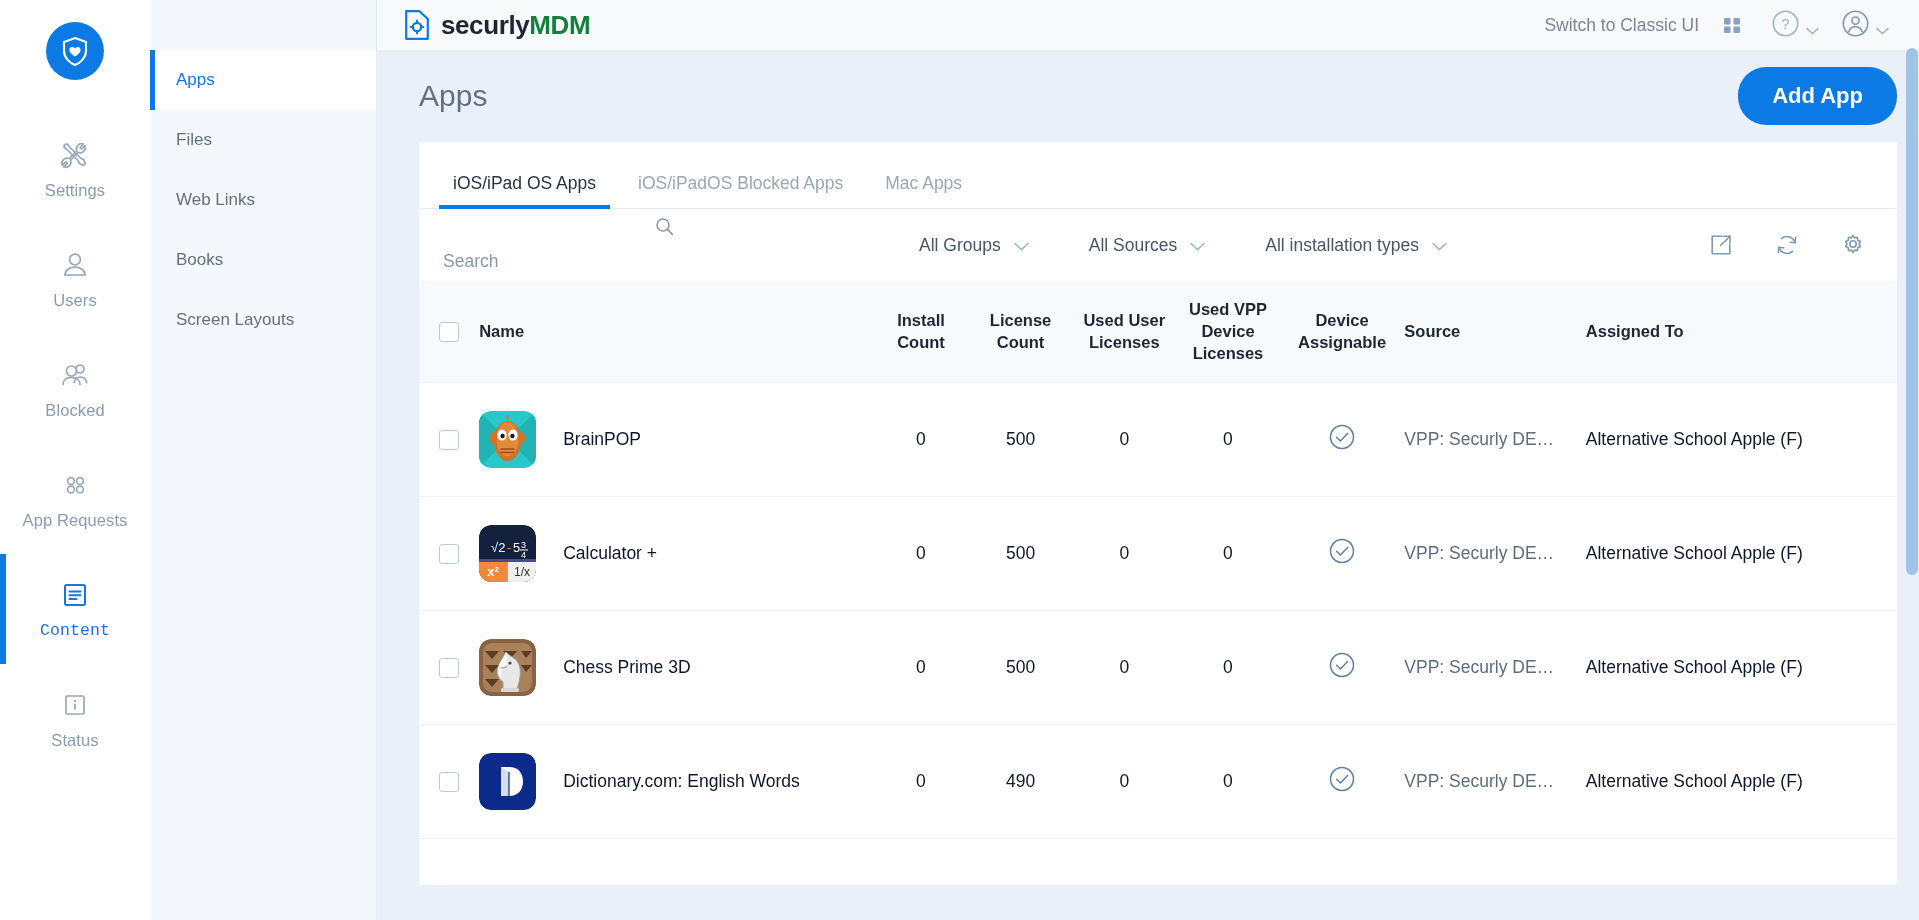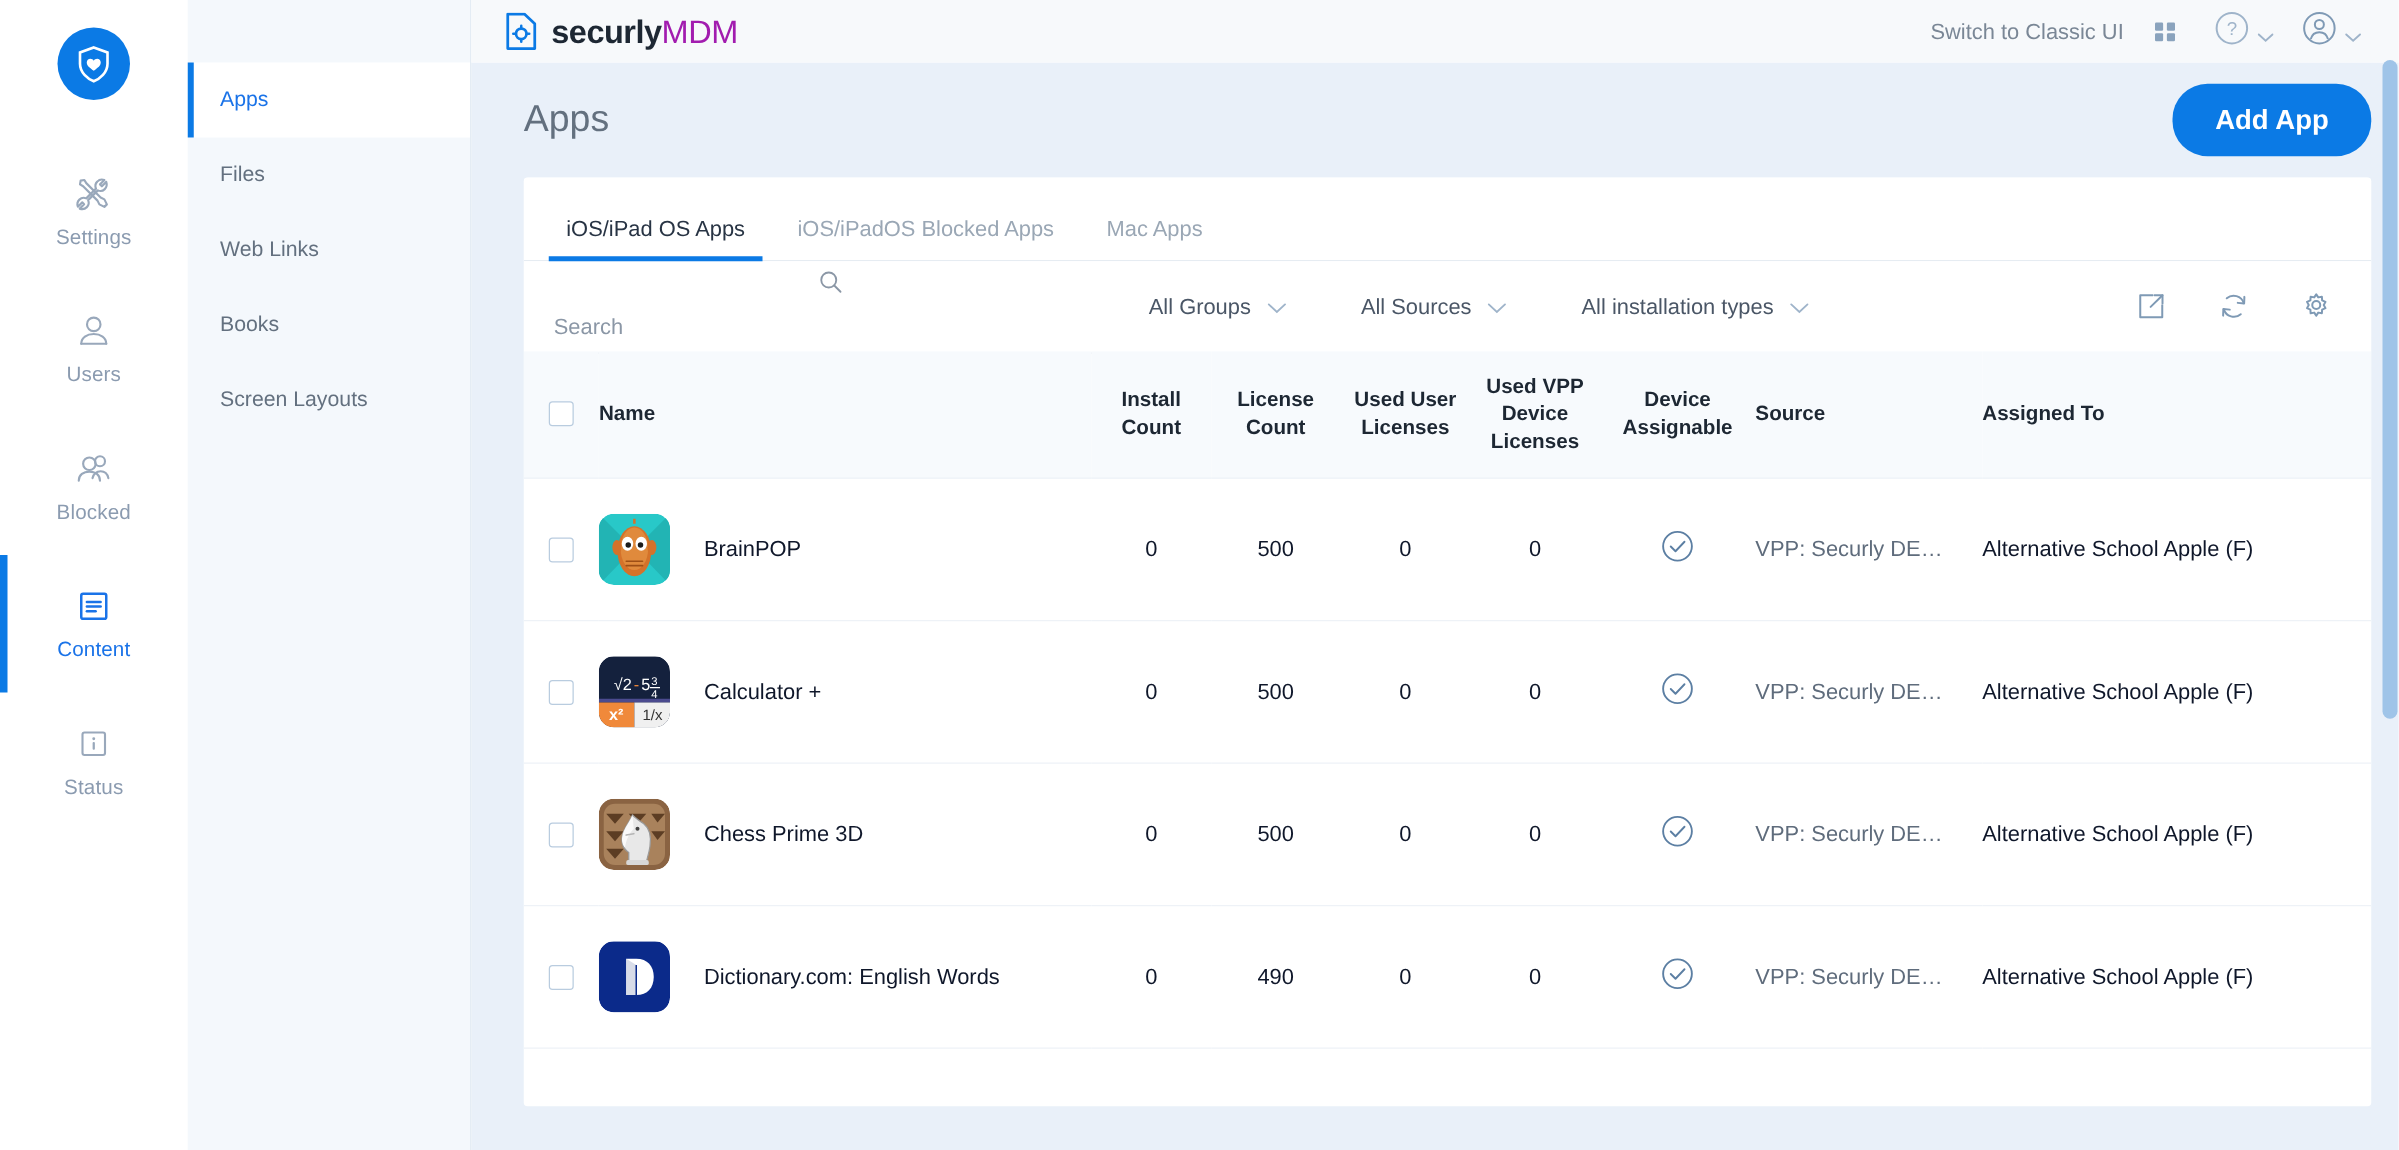--- a/index.html
+++ b/index.html
@@ -30,21 +30,21 @@
   .rail-item {
     width: 150px; height: 110px;
     display: flex; flex-direction: column; align-items: center; justify-content: center;
     gap: 9px;
     position: relative;
     cursor: pointer;
   }
   .rail-item .ri-label {
     font-size: 16.5px; color: #8b9bb0; letter-spacing: .1px;
   }
-  .rail-item.active .ri-label { color: #1a73e8; }
+  .rail-item.active .ri-label { color: #1a73e8; font-family: Liberation Mono, monospace; }
   .rail-item.active::before {
     content: ""; position: absolute; left: 0; top: 0;
     width: 6px; height: 110px; background: #0b7ae5;
   }
   .rail-icon { width: 34px; height: 34px; display: block; }
 
   
   .subnav {
     width: 227px; min-width: 227px; height: 920px;
     background: #f4f8fc;
@@ -73,21 +73,21 @@
   .topbar {
     height: 50px; background: #f7f9fb;
     display: flex; align-items: center;
     padding: 0 30px 0 27px;
     position: relative; z-index: 4;
   }
   .brand { display: flex; align-items: center; gap: 11px; }
   .brand-mark { width: 26px; height: 30px; display:block; }
   .brand-text { font-size: 26px; letter-spacing: -0.4px; }
   .brand-text .b1 { color: #1d2733; font-weight: bold; }
-  .brand-text .b2 { color: #a21caf; font-weight: normal; }
+  .brand-text .b2 { color: #15803d; font-weight: bold; }
   .topbar-right { margin-left: auto; display: flex; align-items: center; gap: 0; }
   .switch-ui {
     font-size: 17.5px; color: #7a8796; cursor: pointer; margin-right: 22px;
   }
   .grid-icon { width: 22px; height: 22px; margin-right: 28px; cursor: pointer; }
   .hdr-btn { display: flex; align-items: center; gap: 6px; cursor: pointer; margin-right: 22px; }
   .hdr-btn:last-child { margin-right: 0; }
   .chev { width: 13px; height: 8px; }
 
   
@@ -265,20 +265,33 @@
             <circle cx="22" cy="11" r="4"></circle>
             <path d="M16 24.5 C17 20.8 19.4 19 22.5 19 C25.7 19 28 21 28.7 24.5"></path>
             <circle cx="13.5" cy="13" r="5"></circle>
             <path d="M5 26.5 C5 21.8 8.9 19.3 13.5 19.3 C18.1 19.3 22 21.8 22 26.5"></path>
           </g>
         </svg>
       </span>
       <span class="ri-label">Blocked</span>
     </div>
 
+    <div class="rail-item">
+      <span class="rail-icon">
+        <svg width="34" height="34" viewBox="0 0 34 34">
+          <g fill="none" stroke="#99a8bb" stroke-width="1.7">
+            <circle cx="13" cy="13" r="3.4"></circle>
+              <circle cx="22" cy="13" r="3.4"></circle>
+            <circle cx="13" cy="21.5" r="3.4"></circle>
+              <circle cx="22" cy="21.5" r="3.4"></circle>
+          </g>
+        </svg>
+      </span>
+      <span class="ri-label">App Requests</span>
+    </div>
 
     <div class="rail-item active">
       <span class="rail-icon">
         <svg width="34" height="34" viewBox="0 0 34 34">
           <rect x="7" y="7" width="20" height="20" rx="1.5" fill="none" stroke="#1a73e8" stroke-width="2"></rect>
           <g stroke="#1a73e8" stroke-width="2" stroke-linecap="round">
             <path d="M11.5 13.5 L22.5 13.5"></path>
             <path d="M11.5 17.2 L22.5 17.2"></path>
             <path d="M11.5 20.9 L18.5 20.9"></path>
           </g>

